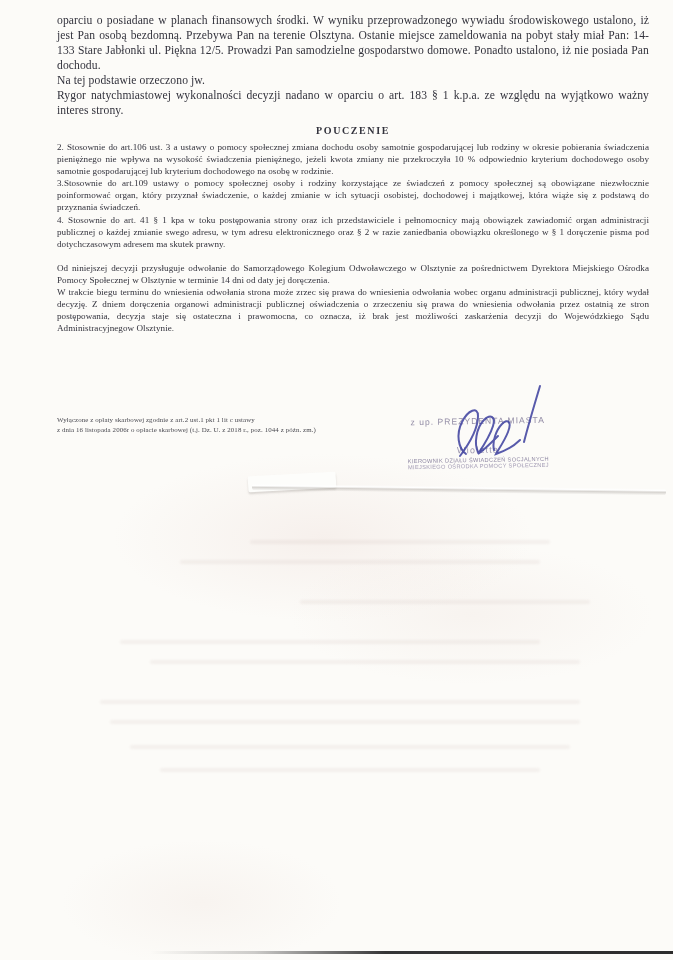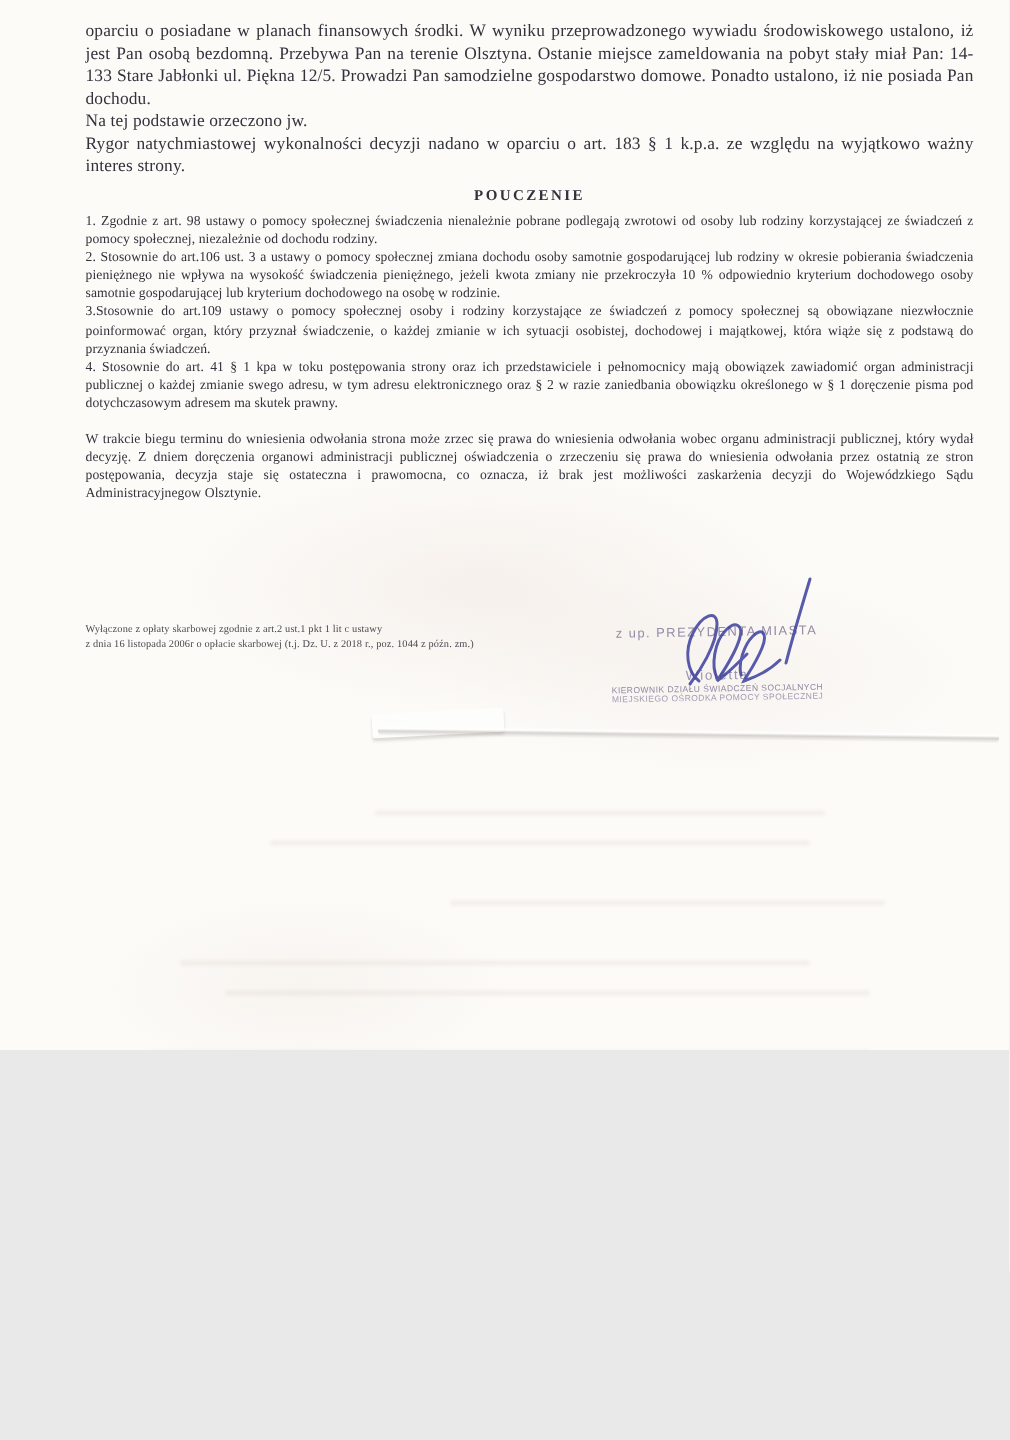--- a/index.html
+++ b/index.html
@@ -1,18 +1,18 @@
 <!DOCTYPE html>
 <html lang="pl"><head>
 <meta charset="utf-8">
 <style>
   html,body{margin:0;padding:0;background:#e9e9e9;}
   .page{
     position:relative;
-    width:673px;height:700px;
+    width:673px;height:960px;
     margin:0 auto;
     background:#fcfbf8;
     overflow:hidden;
     font-family:"Liberation Serif", serif;
     color:#32323c;
   }
   
   .paper-tint{
     position:absolute;inset:0;
     background:
@@ -82,27 +82,27 @@
   <div class="content">
     <div class="intro">
       <p>oparciu o posiadane w planach finansowych środki. W wyniku przeprowadzonego wywiadu środowiskowego ustalono, iż jest Pan osobą bezdomną. Przebywa Pan na terenie Olsztyna. Ostanie miejsce zameldowania na pobyt stały miał Pan: 14-133 Stare Jabłonki ul. Piękna 12/5. Prowadzi Pan samodzielne gospodarstwo domowe. Ponadto ustalono, iż nie posiada Pan dochodu.</p>
       <p>Na tej podstawie orzeczono jw.</p>
       <p>Rygor natychmiastowej wykonalności decyzji nadano w oparciu o art. 183 § 1 k.p.a. ze względu na wyjątkowo ważny interes strony.</p>
     </div>
 
     <div class="heading">POUCZENIE</div>
 
     <div class="small-body">
-      <p>1. Zgodnie z art. 98 ustawy o pomocy społecznej świadczenia nienależnie pobrane podlegają zwrotowi od osoby lub rodziny korzystającej ze świadczeń z pomocy społecznej, niezależnie od dochodu rodziny.</p>
       <p>2. Stosownie do art.106 ust. 3 a ustawy o pomocy społecznej zmiana dochodu osoby samotnie gospodarującej lub rodziny w okresie pobierania świadczenia pieniężnego nie wpływa na wysokość świadczenia pieniężnego, jeżeli kwota zmiany nie przekroczyła 10 % odpowiednio kryterium dochodowego osoby samotnie gospodarującej lub kryterium dochodowego na osobę w rodzinie.</p>
       <p>3.Stosownie do art.109 ustawy o pomocy społecznej osoby i rodziny korzystające ze świadczeń z pomocy społecznej są obowiązane niezwłocznie poinformować organ, który przyznał świadczenie, o każdej zmianie w ich sytuacji osobistej, dochodowej i majątkowej, która wiąże się z podstawą do przyznania świadczeń.</p>
       <p>4. Stosownie do art. 41 § 1 kpa w toku postępowania strony oraz ich przedstawiciele i pełnomocnicy mają obowiązek zawiadomić organ administracji publicznej o każdej zmianie swego adresu, w tym adresu elektronicznego oraz § 2 w razie zaniedbania obowiązku określonego w § 1 doręczenie pisma pod dotychczasowym adresem ma skutek prawny.</p>
     </div>
 
     <div class="small-body appeal">
+      <p>Od niniejszej decyzji przysługuje odwołanie do Samorządowego Kolegium Odwoławczego w Olsztynie za pośrednictwem Dyrektora Miejskiego Ośrodka Pomocy Społecznej w Olsztynie w terminie 14 dni od daty jej doręczenia.</p>
       <p>W trakcie biegu terminu do wniesienia odwołania strona może zrzec się prawa do wniesienia odwołania wobec organu administracji publicznej, który wydał decyzję. Z dniem doręczenia organowi administracji publicznej oświadczenia o zrzeczeniu się prawa do wniesienia odwołania przez ostatnią ze stron postępowania, decyzja staje się ostateczna i prawomocna, co oznacza, iż brak jest możliwości zaskarżenia decyzji do Wojewódzkiego Sądu Administracyjnegow Olsztynie.</p>
     </div>
   </div>
 
   <div class="fee-note">
     <p>Wyłączone z opłaty skarbowej zgodnie z art.2 ust.1 pkt 1 lit c ustawy</p>
     <p>z dnia 16 listopada 2006r o opłacie skarbowej (t.j. Dz. U. z 2018 r., poz. 1044 z późn. zm.)</p>
   </div>
 
   <div class="stamp">

